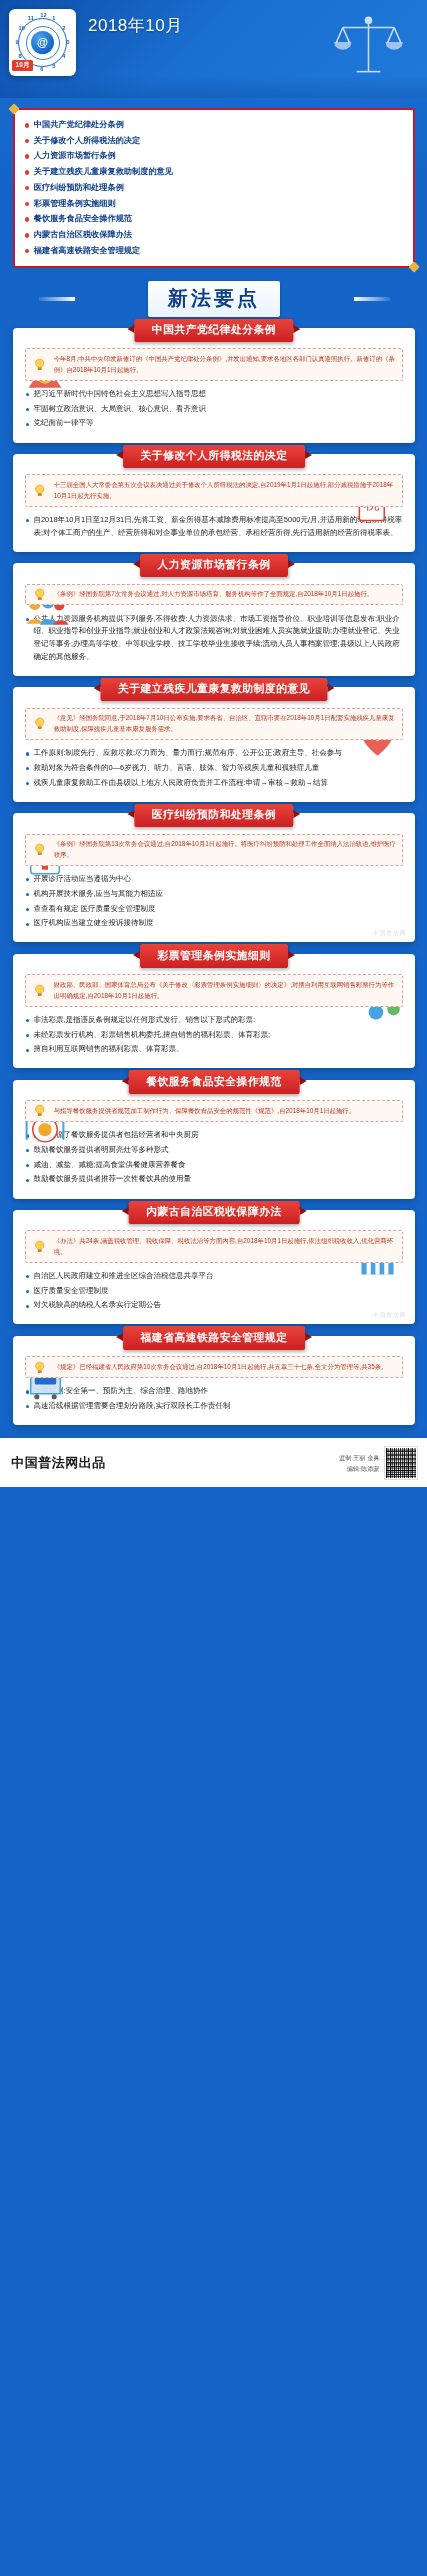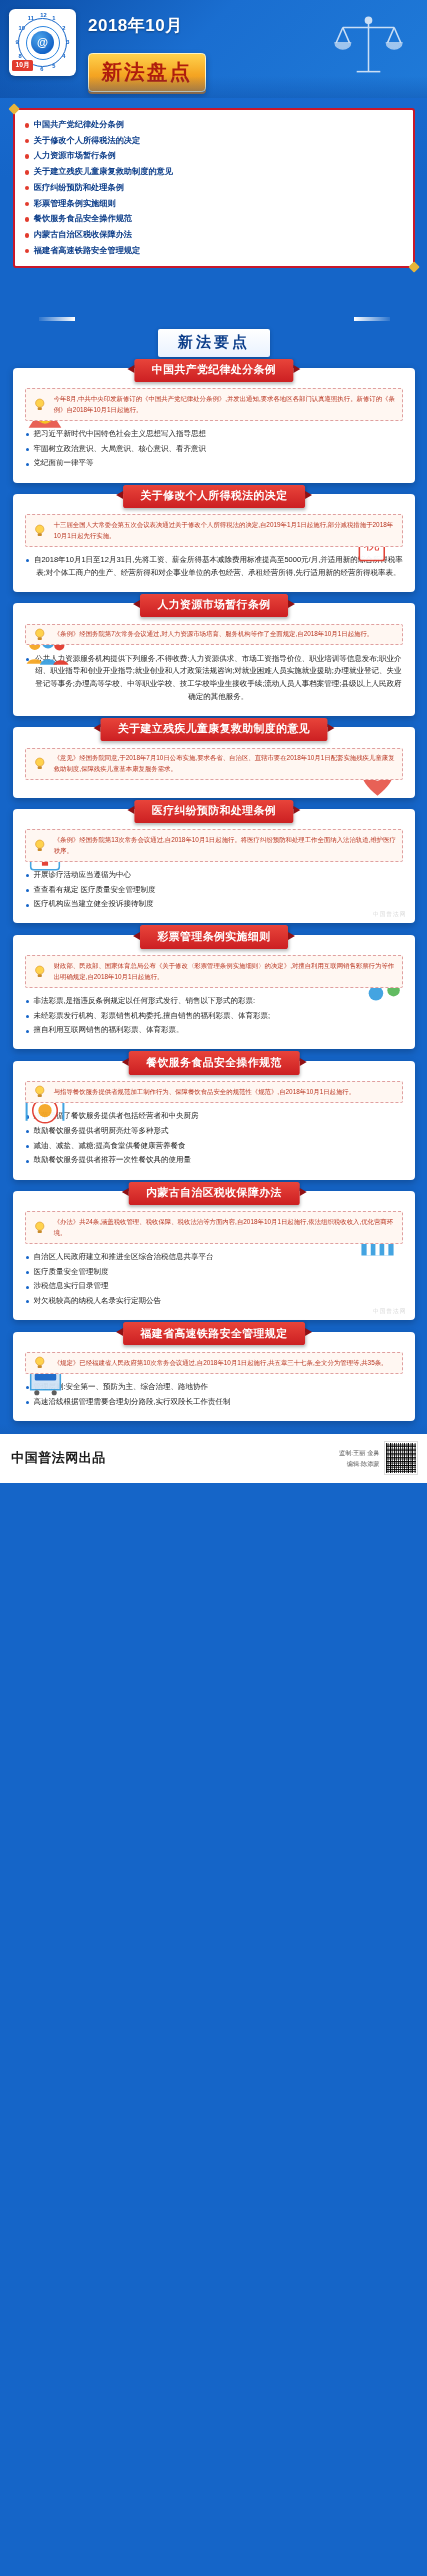--- a/index.html
+++ b/index.html
@@ -88,21 +88,21 @@
   }
   .title-wrap {
     position: absolute;
     left: 88px;
     top: 14.4px;
     width: 222px;
   }
   .title-year {
     color: #ffffff;
     font-size: 17px;
-    font-weight: bold;
+    font-weight: normal;
     letter-spacing: 0.5px;
     text-shadow: 0 1px 2.1px rgba(0,0,0,.35);
     margin-bottom: 16px;
   }
   .title-main {
     display: inline-block;
     background: linear-gradient(180deg, #ffd24d 0%, #f5a623 55%, #e8901a 100%);
     color: #b01d0d;
     font-size: 20.6px;
     font-weight: bold;
@@ -159,27 +159,26 @@
   .section-heading {
     margin: 13.4px auto 7.2px auto;
     width: 289px;
     text-align: center;
     position: relative;
   }
   .section-heading .bar {
     display: inline-block;
     background: linear-gradient(180deg, #ffffff 0%, #e9f2ff 100%);
     color: #0d3e8a;
-    font-size: 15px;
+    font-size: 20px;
     font-weight: bold;
     letter-spacing: 3.1px;
     padding: 4.1px 19.6px;
     border-radius: 2.1px;
     box-shadow: 0 1.5px 4.1px rgba(0,0,0,.22);
-    margin-top: 48px;
   }
   .section-heading .wing {
     position: absolute;
     top: 50%;
     margin-top: -1.5px;
     width: 36px;
     height: 3.1px;
     background: linear-gradient(90deg, rgba(255,255,255,.1), #ffffff);
   }
   .section-heading .wing.left { left: -31px; }
@@ -246,21 +245,20 @@
     list-style: none;
     margin: 0; padding: 0;
   }
   .points li {
     display: flex;
     align-items: flex-start;
     font-size: 7.5px;
     line-height: 1.7;
     color: #1b1b1b;
     padding: 1px 0;
-    text-align: center;
   }
   .points li .dot {
     flex: 0 0 auto;
     width: 3.1px; height: 3.1px;
     border-radius: 50%;
     background: #1565c8;
     margin: 5.2px 4.6px 0 1px;
   }
   .card-art {
     position: absolute;
@@ -331,21 +329,20 @@
       <span class="cal-num" style="left:18.5px; top:54px;">7</span>
       <span class="cal-num" style="left:9.3px; top:44px;">8</span>
       <span class="cal-num" style="left:6.2px; top:30px;">9</span>
       <span class="cal-num" style="left:9.3px; top:15.5px;">10</span>
       <span class="cal-num" style="left:18.5px; top:6.2px;">11</span>
       <div class="cal-month">10月</div>
     </div>
 
     <div class="title-wrap">
       <div class="title-year">2018年10月</div>
-      <div class="title-main">新法盘点</div>
     </div>
 
     <svg class="scales" viewBox="0 0 150 140">
       <g stroke="#ffffff" stroke-width="3" fill="none" opacity="0.85">
         <line x1="75" y1="18" x2="75" y2="118"></line>
         <line x1="25" y1="32" x2="125" y2="32"></line>
         <line x1="52" y1="118" x2="98" y2="118"></line>
         <line x1="25" y1="32" x2="12" y2="62"></line>
         <line x1="25" y1="32" x2="38" y2="62"></line>
         <line x1="125" y1="32" x2="112" y2="62"></line>
@@ -485,40 +482,58 @@
       <path d="M55 86 C20 60 18 34 36 28 C47 24 55 34 55 40 C55 34 63 24 74 28 C92 34 90 60 55 86 Z" fill="#e23b2e" opacity=".85"></path>
       <circle cx="55" cy="48" r="9" fill="#fff"></circle>
     </svg>
     <div class="note">
       <svg class="lamp" viewBox="0 0 30 30">
         <circle cx="15" cy="12" r="8" fill="#ffd24d" stroke="#e0a33a" stroke-width="1.5"></circle>
         <rect x="11" y="20" width="8" height="5" rx="1.5" fill="#c98b2b"></rect>
       </svg>
       <span>《意见》经国务院同意,于2018年7月10日公布实施,要求各省、自治区、直辖市要在2018年10月1日配套实施残疾儿童康复救助制度,保障残疾儿童基本康复服务需求。</span>
     </div>
+    <ul class="points">
+      <li>
+          <span class="dot"></span>
+          <span>工作原则:制度先行、应救尽救;尽力而为、量力而行;规范有序、公开公正;政府主导、社会参与</span>
+        </li>
+      <li>
+          <span class="dot"></span>
+          <span>救助对象为符合条件的0—6岁视力、听力、言语、肢体、智力等残疾儿童和孤独症儿童</span>
+        </li>
+      <li>
+          <span class="dot"></span>
+          <span>残疾儿童康复救助工作由县级以上地方人民政府负责并工作流程:申请→审核→救助→结算</span>
+        </li>
+    </ul>
   </div>
 
   <div class="card">
     <div class="card-title">医疗纠纷预防和处理条例</div>
     <svg class="card-art art-left" viewBox="0 0 100 90">
       <rect x="22" y="26" width="56" height="46" rx="6" fill="#ffffff" stroke="#3aa0e0" stroke-width="3"></rect>
       <rect x="44" y="34" width="12" height="30" fill="#e23b2e"></rect>
       <rect x="35" y="43" width="30" height="12" fill="#e23b2e"></rect>
     </svg>
     <div class="note">
       <svg class="lamp" viewBox="0 0 30 30">
         <circle cx="15" cy="12" r="8" fill="#ffd24d" stroke="#e0a33a" stroke-width="1.5"></circle>
         <rect x="11" y="20" width="8" height="5" rx="1.5" fill="#c98b2b"></rect>
       </svg>
       <span>《条例》经国务院第13次常务会议通过,自2018年10月1日起施行。将医疗纠纷预防和处理工作全面纳入法治轨道,维护医疗秩序。</span>
     </div>
     <ul class="points">
       <li>
           <span class="dot"></span>
           <span>开展诊疗活动应当遵循为中心</span>
+        </li>
+      <li>
+          <span class="dot"></span>
+          <span>机构开展技术服务,应当与其能力相适应</span>
         </li>
       <li>
           <span class="dot"></span>
           <span>查查看有规定 医疗质量安全管理制度</span>
         </li>
       <li>
           <span class="dot"></span>
           <span>医疗机构应当建立健全投诉接待制度</span>
         </li>
     </ul>
@@ -611,24 +626,20 @@
       <li>
           <span class="dot"></span>
           <span>自治区人民政府建立和推进全区综合治税信息共享平台</span>
         </li>
       <li>
           <span class="dot"></span>
           <span>医疗质量安全管理制度</span>
         </li>
       <li>
           <span class="dot"></span>
-          <span>涉税信息实行目录管理</span>
-        </li>
-      <li>
-          <span class="dot"></span>
           <span>对欠税较高的纳税人名录实行定期公告</span>
         </li>
     </ul>
     <div class="watermark">中国普法网</div>
   </div>
 
   <div class="card">
     <div class="card-title">福建省高速铁路安全管理规定</div>
     <svg class="card-art art-left" viewBox="0 0 100 90">
       <path d="M22 66 L22 36 C22 26 36 20 52 20 C68 20 80 26 80 36 L80 66 Z" fill="#cfe2f5" stroke="#3aa0e0" stroke-width="3"></path>

